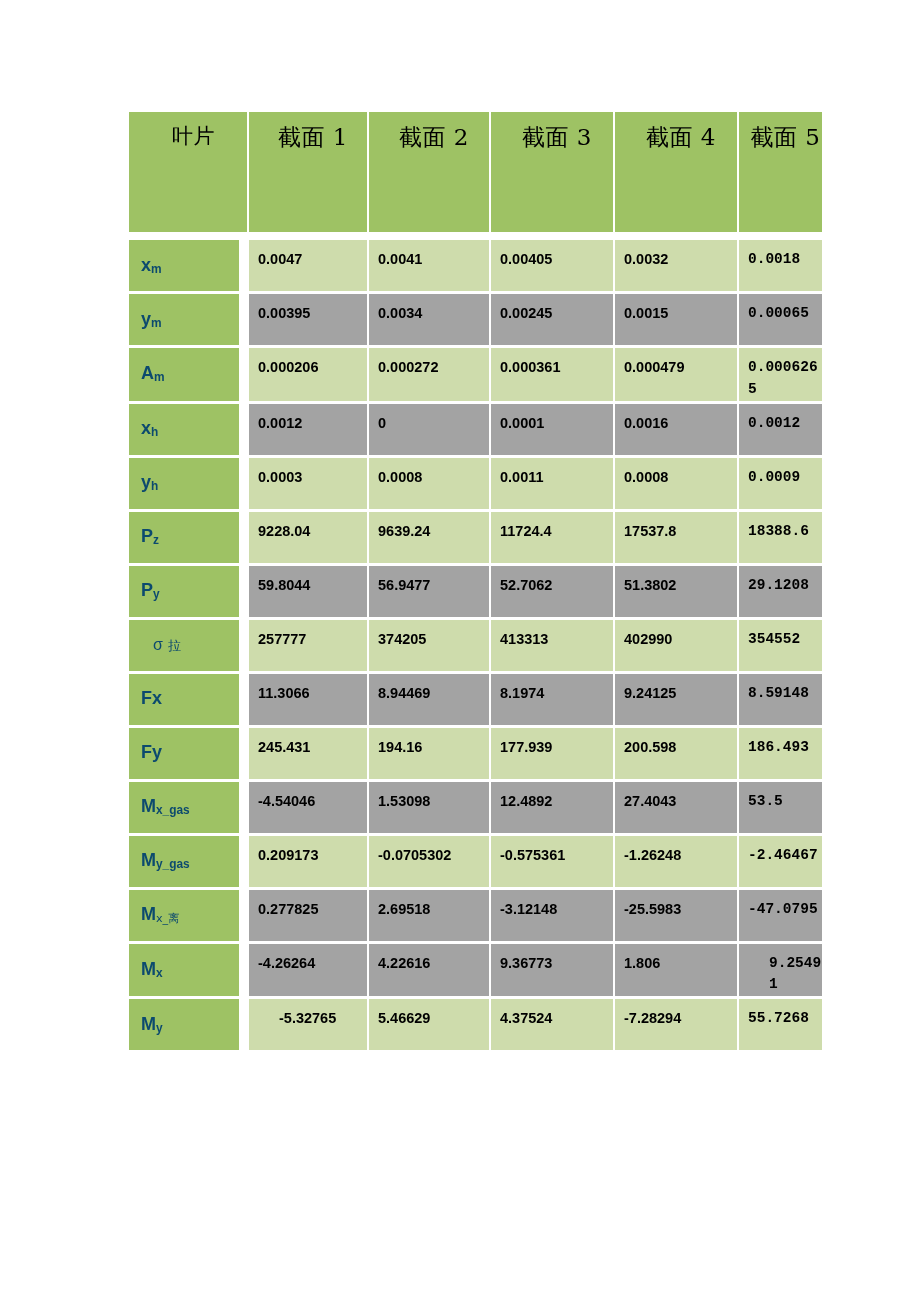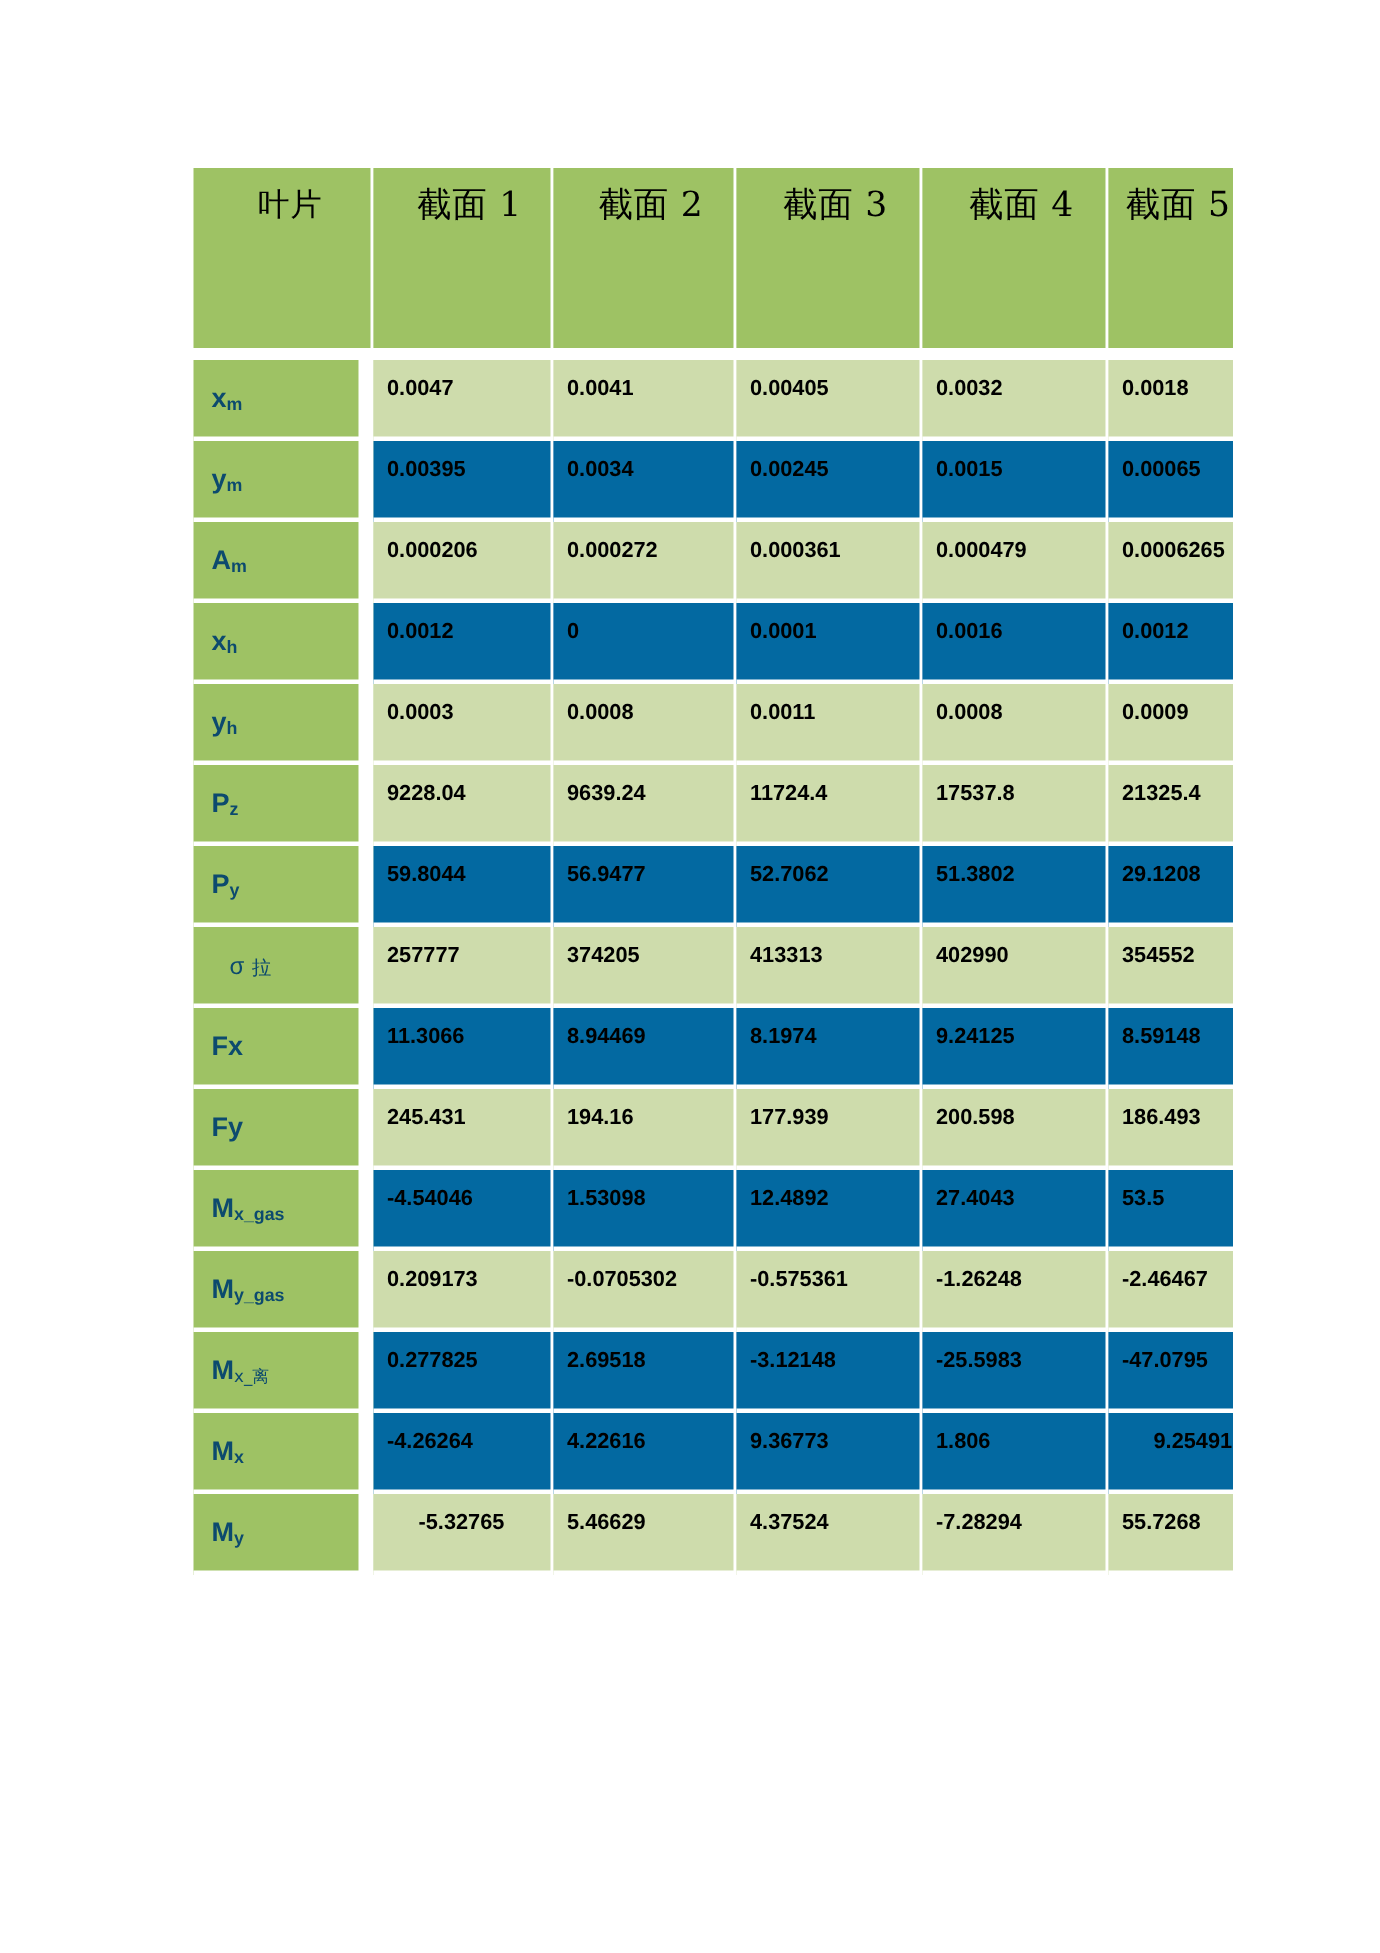--- a/index.html
+++ b/index.html
@@ -116,24 +116,24 @@
     font-weight: bold;
     font-size: 14.5px;
     vertical-align: top;
     padding: 9px 0 0 9px;
     border: 0;
     border-right: 2px solid #ffffff;
     border-bottom: 3px solid #ffffff;
     line-height: 1.5;
     word-break: break-all;
   }
-  td.data-cell:last-child { border-right: 0; }
+  td.data-cell:last-child { border-right: 0; font-family: Liberation Mono, monospace; }
 
   tr.band-dark td.data-cell  { background: #CEDCAC; }
-  tr.band-light td.data-cell { background: #0369a1; margin-top: 32px; }
+  tr.band-light td.data-cell { background: #a3a3a3; margin-top: 32px; }
 
   td.data-cell.indent { padding-left: 30px; }
 
   
   tr.body-row { height: 54px; }
 </style>
 </head>
 <body>
 
 <div class="page">
@@ -200,21 +200,21 @@
             <td class="data-cell">0.0011</td>
             <td class="data-cell">0.0008</td>
             <td class="data-cell">0.0009</td>
           </tr>
           <tr class="body-row band-dark">
             <td class="row-label"><span>P</span><sub>z</sub></td>
             <td class="data-cell">9228.04</td>
             <td class="data-cell">9639.24</td>
             <td class="data-cell">11724.4</td>
             <td class="data-cell">17537.8</td>
-            <td class="data-cell">21325.4</td>
+            <td class="data-cell">18388.6</td>
           </tr>
           <tr class="body-row band-light">
             <td class="row-label"><span>P</span><sub>y</sub></td>
             <td class="data-cell">59.8044</td>
             <td class="data-cell">56.9477</td>
             <td class="data-cell">52.7062</td>
             <td class="data-cell">51.3802</td>
             <td class="data-cell">29.1208</td>
           </tr>
           <tr class="body-row band-dark">

